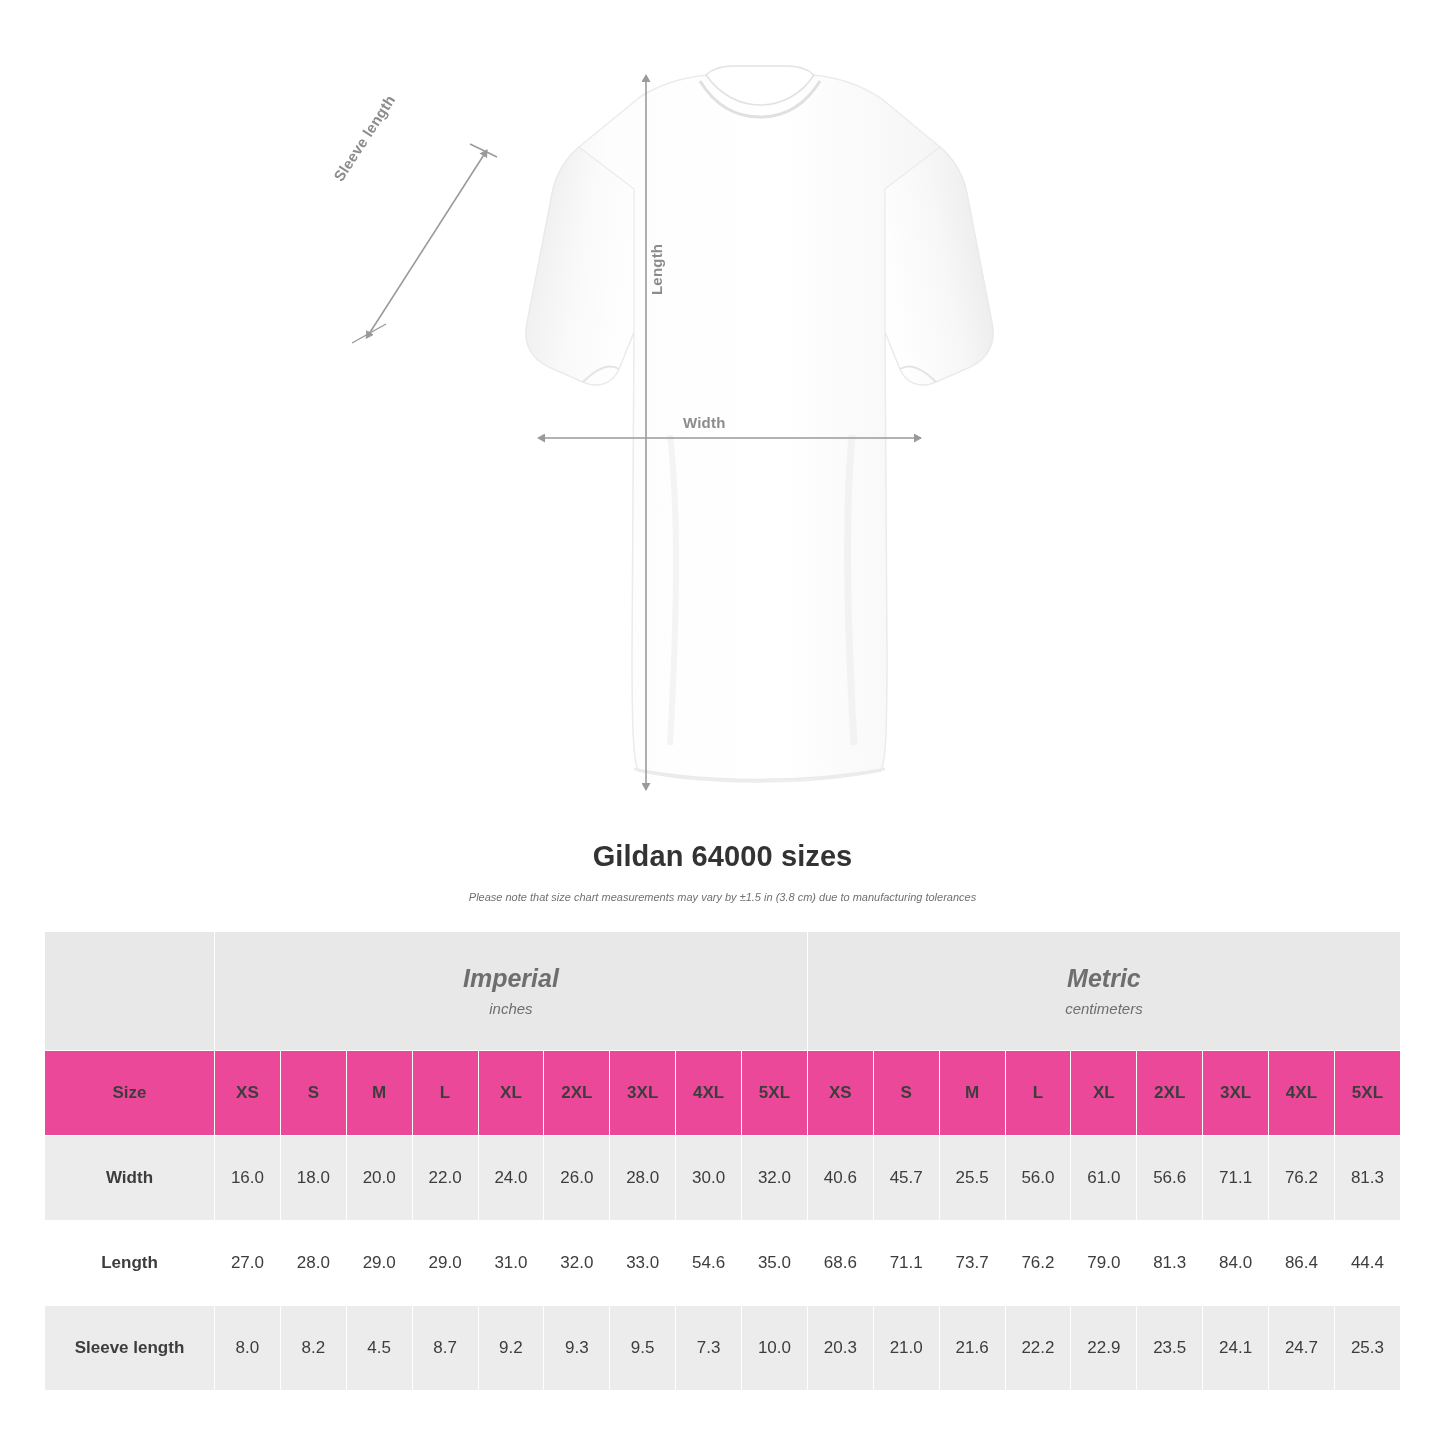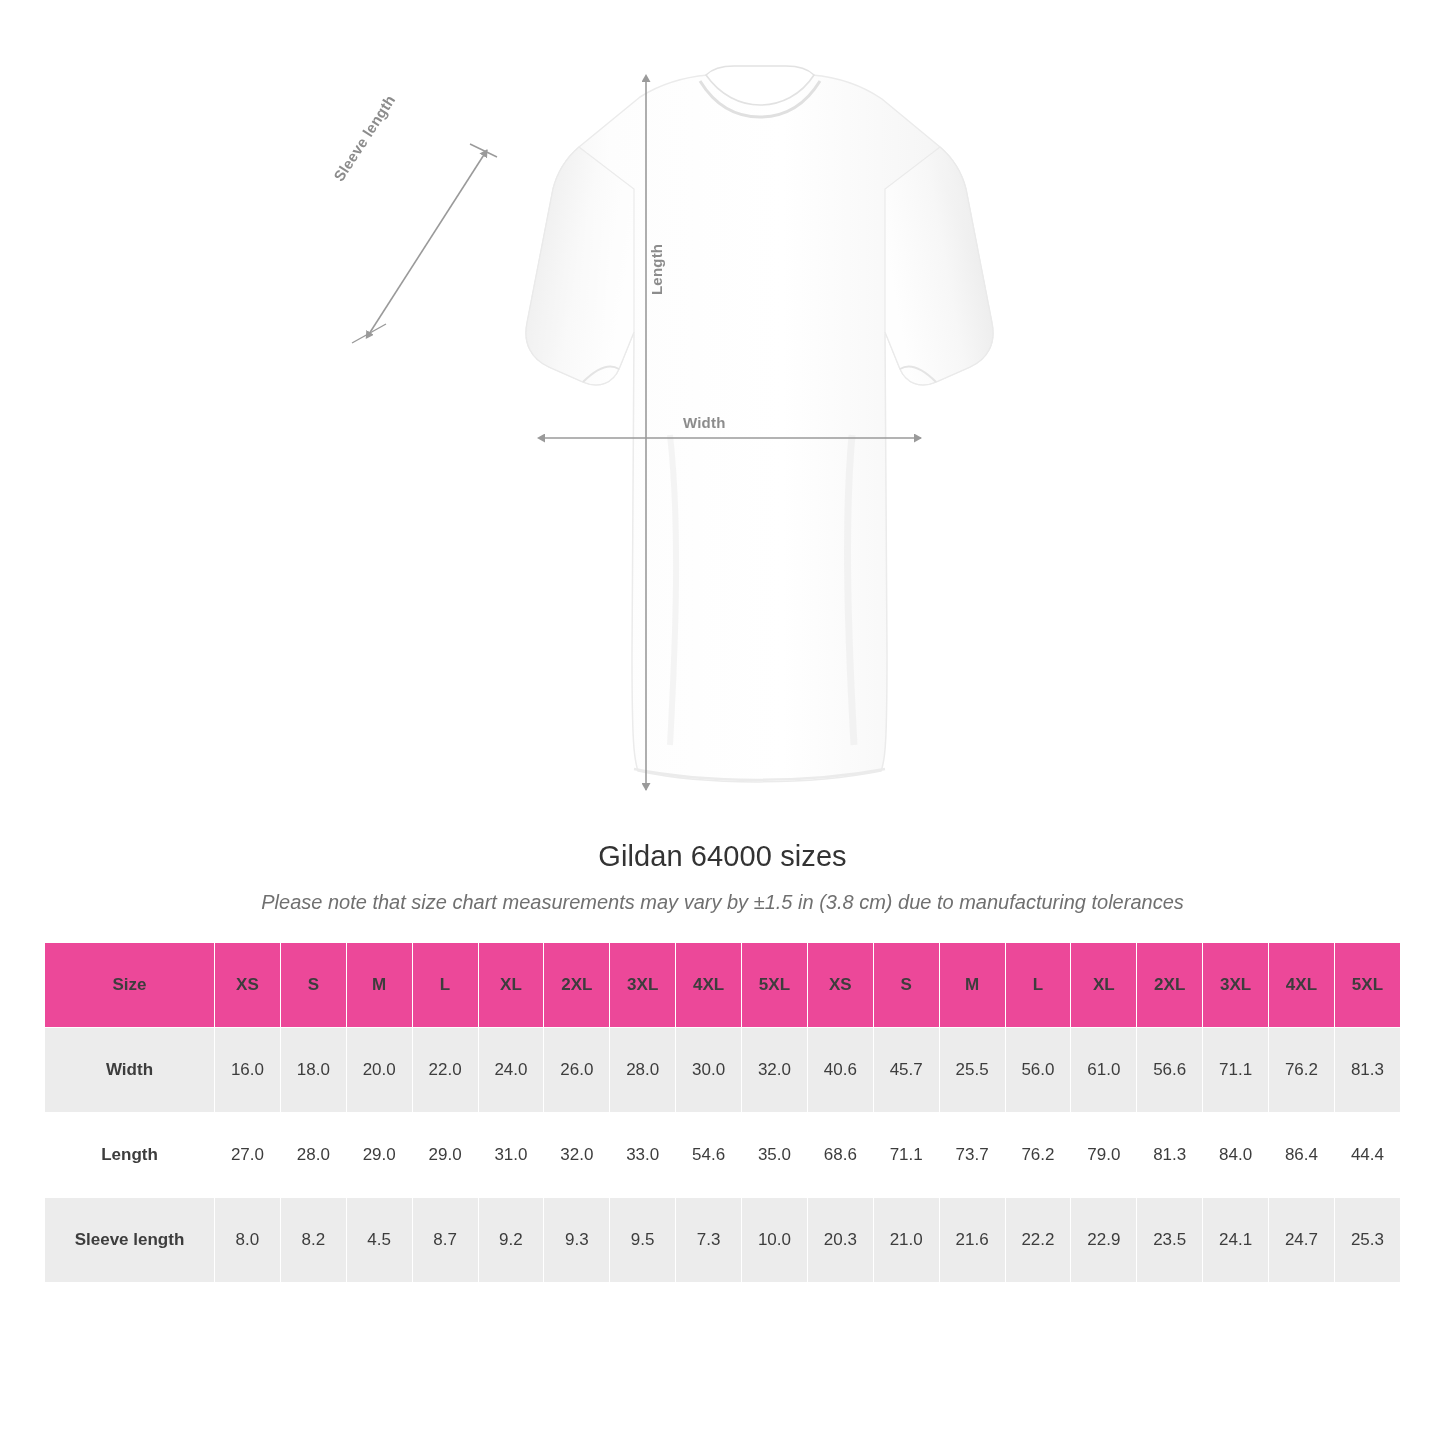--- a/index.html
+++ b/index.html
@@ -64,27 +64,27 @@
     top: 414px;
   }
 
   
   .title-block {
     text-align: center;
     margin-top: 10px;
   }
   .chart-title {
     font-size: 29px;
-    font-weight: normal;
+    font-weight: bold;
     color: #333333;
     margin: 0;
     letter-spacing: .1px;
   }
   .chart-note {
-    font-size: 20px;
+    font-size: 11px;
     font-style: italic;
     color: #707070;
     margin: 18px 0 0 0;
   }
 
   
   .table-wrap {
     margin-top: 28px;
     padding: 0 44px;
     box-sizing: border-box;
@@ -259,20 +259,31 @@
     <h1 class="chart-title">Gildan 64000 sizes</h1>
     <p class="chart-note">Please note that size chart measurements may vary by ±1.5 in (3.8 cm) due to manufacturing tolerances</p>
   </div>
 
   <div class="table-wrap">
     <table class="size-table">
       <colgroup>
         <col class="c-head">
       </colgroup>
       <tbody>
+        <tr>
+          <td class="unit-head blank"></td>
+          <td class="unit-head" colspan="9">
+            <div class="unit-name">Imperial</div>
+            <div class="unit-sub">inches</div>
+          </td>
+          <td class="unit-head" colspan="9">
+            <div class="unit-name">Metric</div>
+            <div class="unit-sub">centimeters</div>
+          </td>
+        </tr>
 
         <tr class="row-size">
           <td class="rowhead">Size</td>
           <td>XS</td>
           <td>S</td>
           <td>M</td>
           <td>L</td>
           <td>XL</td>
           <td>2XL</td>
           <td>3XL</td>

